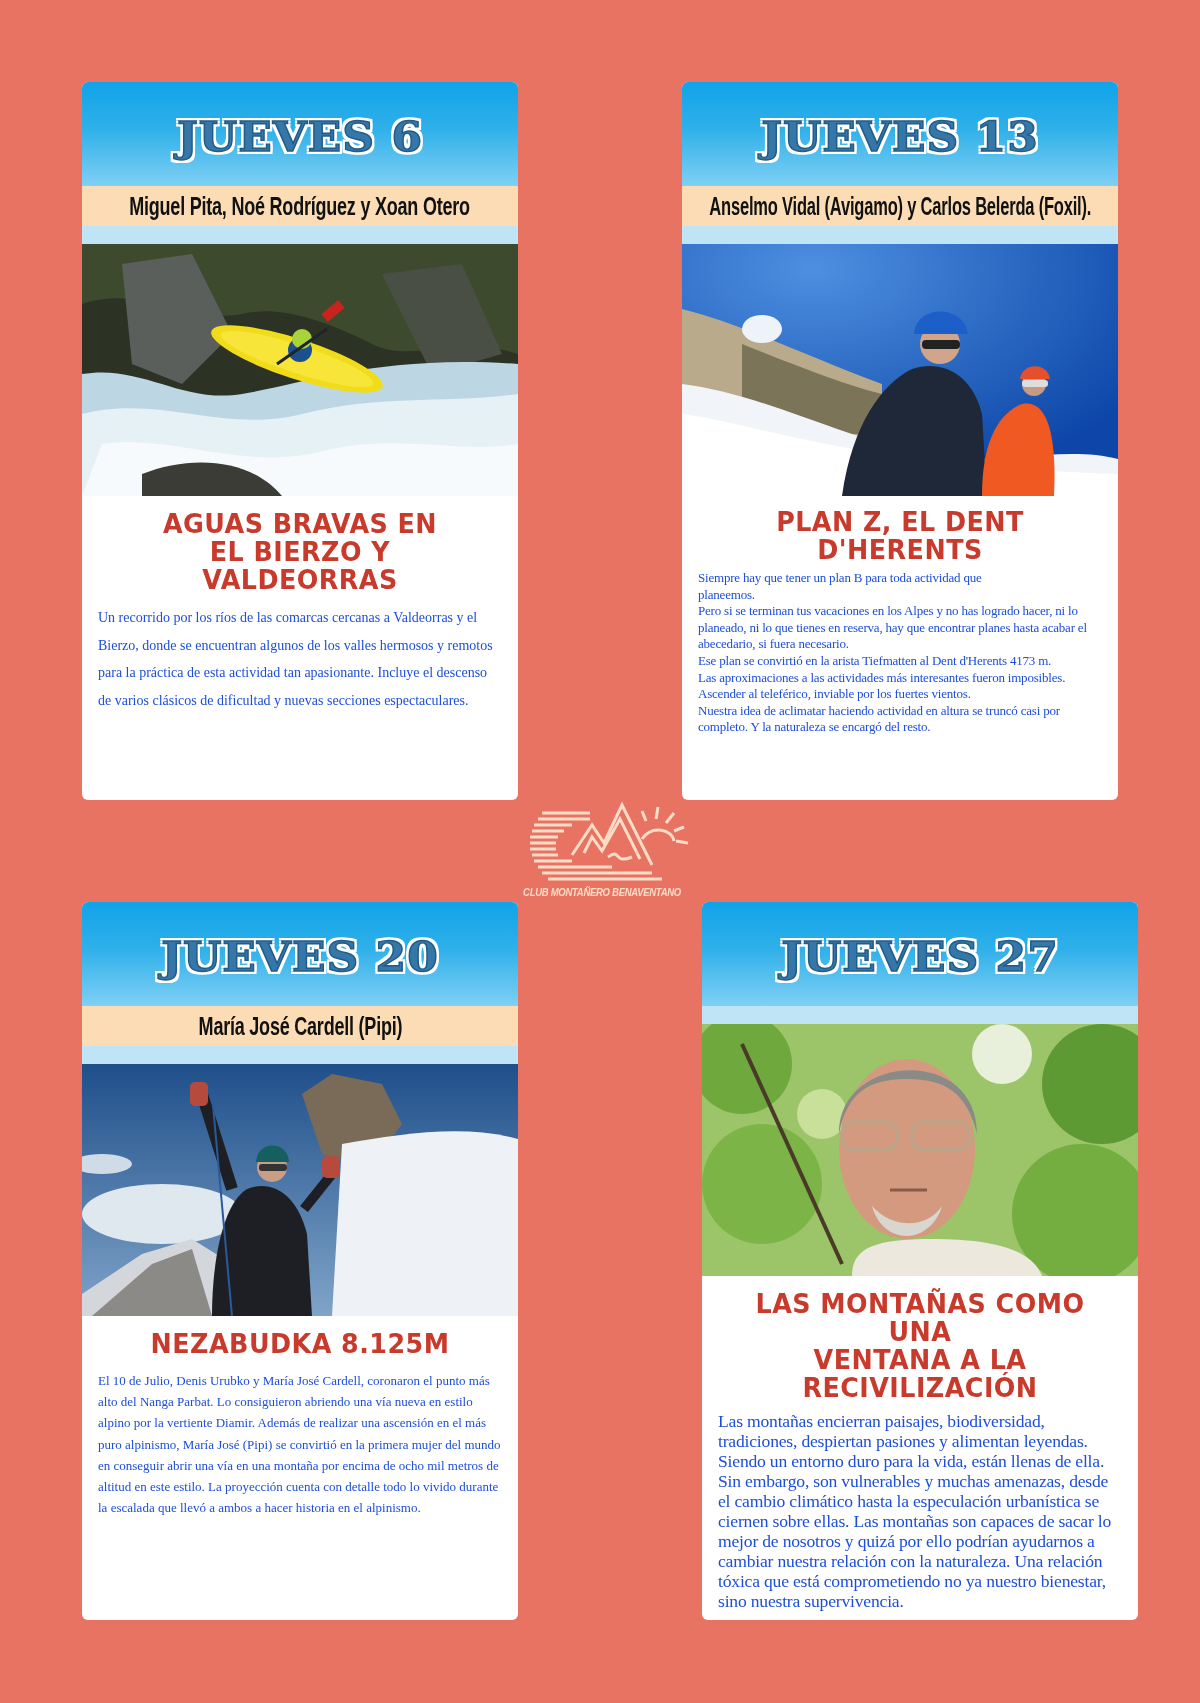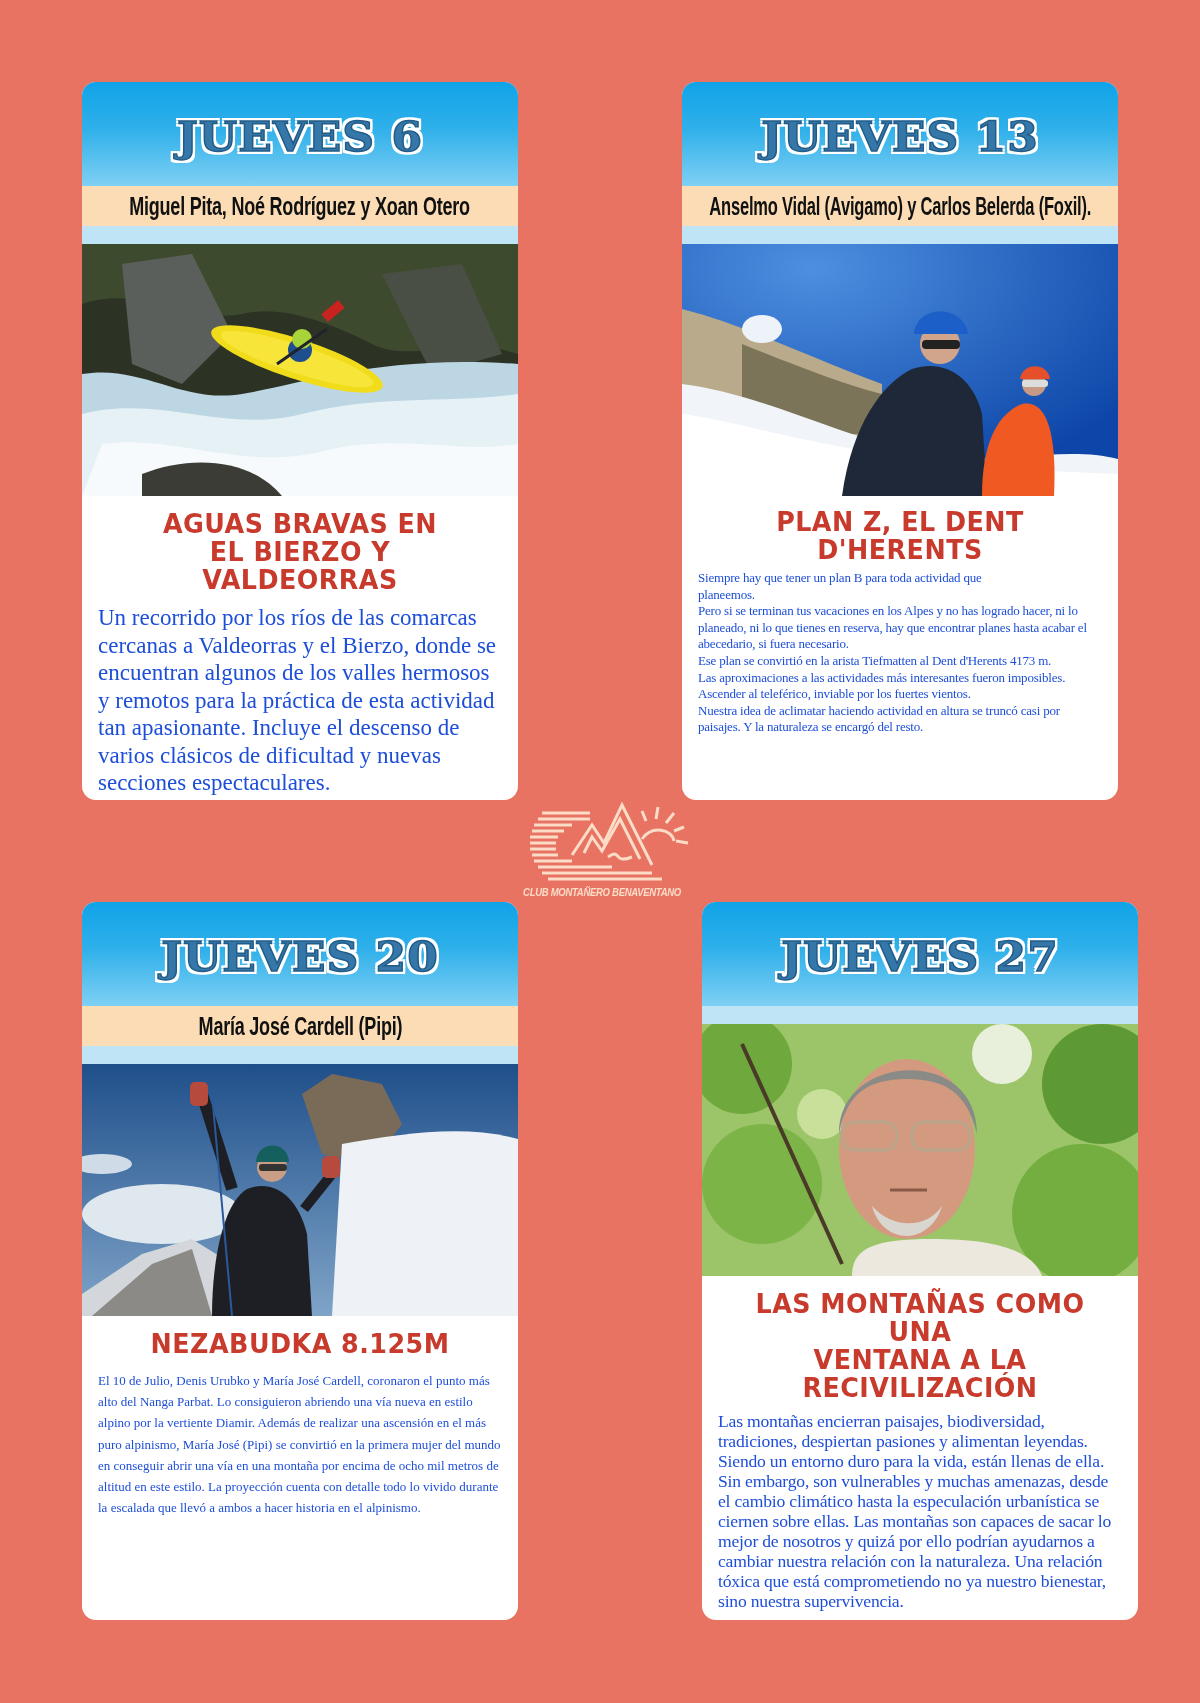--- a/index.html
+++ b/index.html
@@ -6,21 +6,21 @@
   html, body { width: 1200px; height: 1703px; overflow: hidden; }
   body {
     background: #e87363;
     position: relative;
     font-family: "Liberation Serif", "DejaVu Serif", serif;
   }
   .card {
     position: absolute;
     width: 436px;
     height: 718px;
-    border-radius: 14px;
+    border-radius: 6px;
     overflow: hidden;
     background: #ffffff;
   }
   .card-head {
     height: 104px;
     background: linear-gradient(#10a3e8 0%, #2fb0ea 45%, #7fd0f4 100%);
     display: flex; align-items: center; justify-content: center;
     padding-top: 4px;
   }
   .day-title {
@@ -64,21 +64,21 @@
     font-weight: bold;
     color: #c83a2c;
     text-align: center;
     font-size: 27px;
     line-height: 28px;
     letter-spacing: 0.5px;
     text-transform: uppercase;
     transform: scaleX(0.94);
   }
   .talk-desc { color: #1d4ed8; margin-top: 10px; }
-  .desc-lg { font-size: 23px; line-height: 27.5px; }
+  .desc-lg { font-size: 14px; line-height: 27.5px; }
   .desc-sm { font-size: 13px; line-height: 16.6px; letter-spacing: -0.2px; }
   .desc-md { font-size: 13px; line-height: 21.2px; }
   .desc-md2 { font-size: 17.6px; line-height: 20px; letter-spacing: -0.2px; }
   .logo {
     position: absolute;
     left: 512px; top: 795px;
     width: 180px; height: 110px;
   }
   .logo-text {
     position: absolute;
@@ -164,21 +164,21 @@
   </div>
   <div class="body" style="padding-top:12px;">
     <div class="talk-title">
       <div>PLAN Z, EL DENT D'HERENTS</div>
     </div>
     <div class="talk-desc desc-sm" style="margin-top:6px;">
       <p style="padding-right:90px;">Siempre hay que tener un plan B para toda actividad que planeemos.</p>
       <p>Pero si se terminan tus vacaciones en los Alpes y no has logrado hacer, ni lo planeado, ni lo que tienes en reserva, hay que encontrar planes hasta acabar el abecedario, si fuera necesario.</p>
       <p>Ese plan se convirtió en la arista Tiefmatten al Dent d'Herents 4173 m.</p>
       <p>Las aproximaciones a las actividades más interesantes fueron imposibles. Ascender al teleférico, inviable por los fuertes vientos.</p>
-      <p>Nuestra idea de aclimatar haciendo actividad en altura se truncó casi por paisajes. Y la naturaleza se encargó del resto.</p>
+      <p>Nuestra idea de aclimatar haciendo actividad en altura se truncó casi por completo. Y la naturaleza se encargó del resto.</p>
     </div>
   </div>
 </div>
 
 <div class="logo">
   <svg viewBox="0 0 180 100" width="180" height="100">
     <g fill="none" stroke="#fbdcc6" stroke-width="3">
       <path d="M30 18 H78"></path>
         <path d="M26 24 H78"></path>
         <path d="M22 30 H60"></path>

